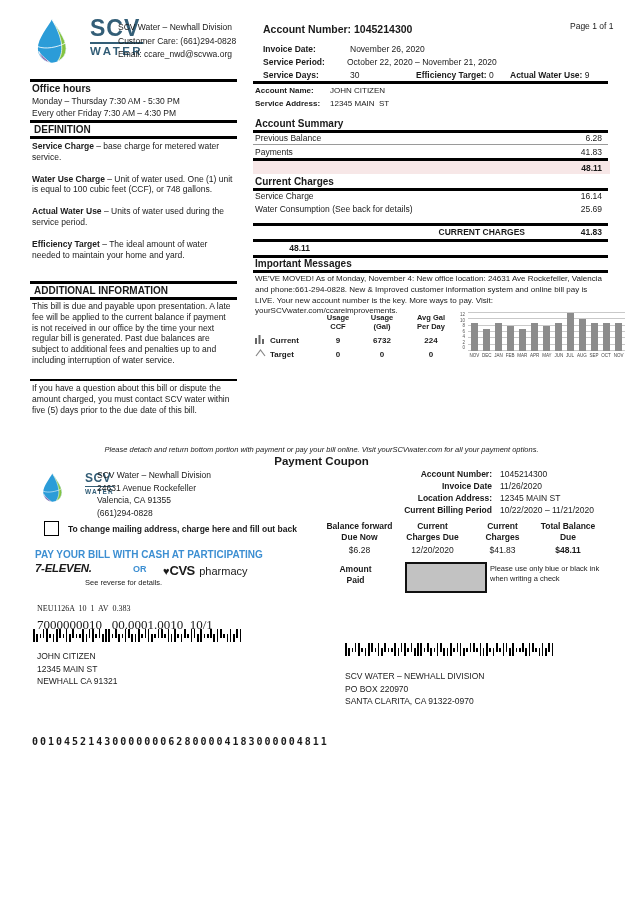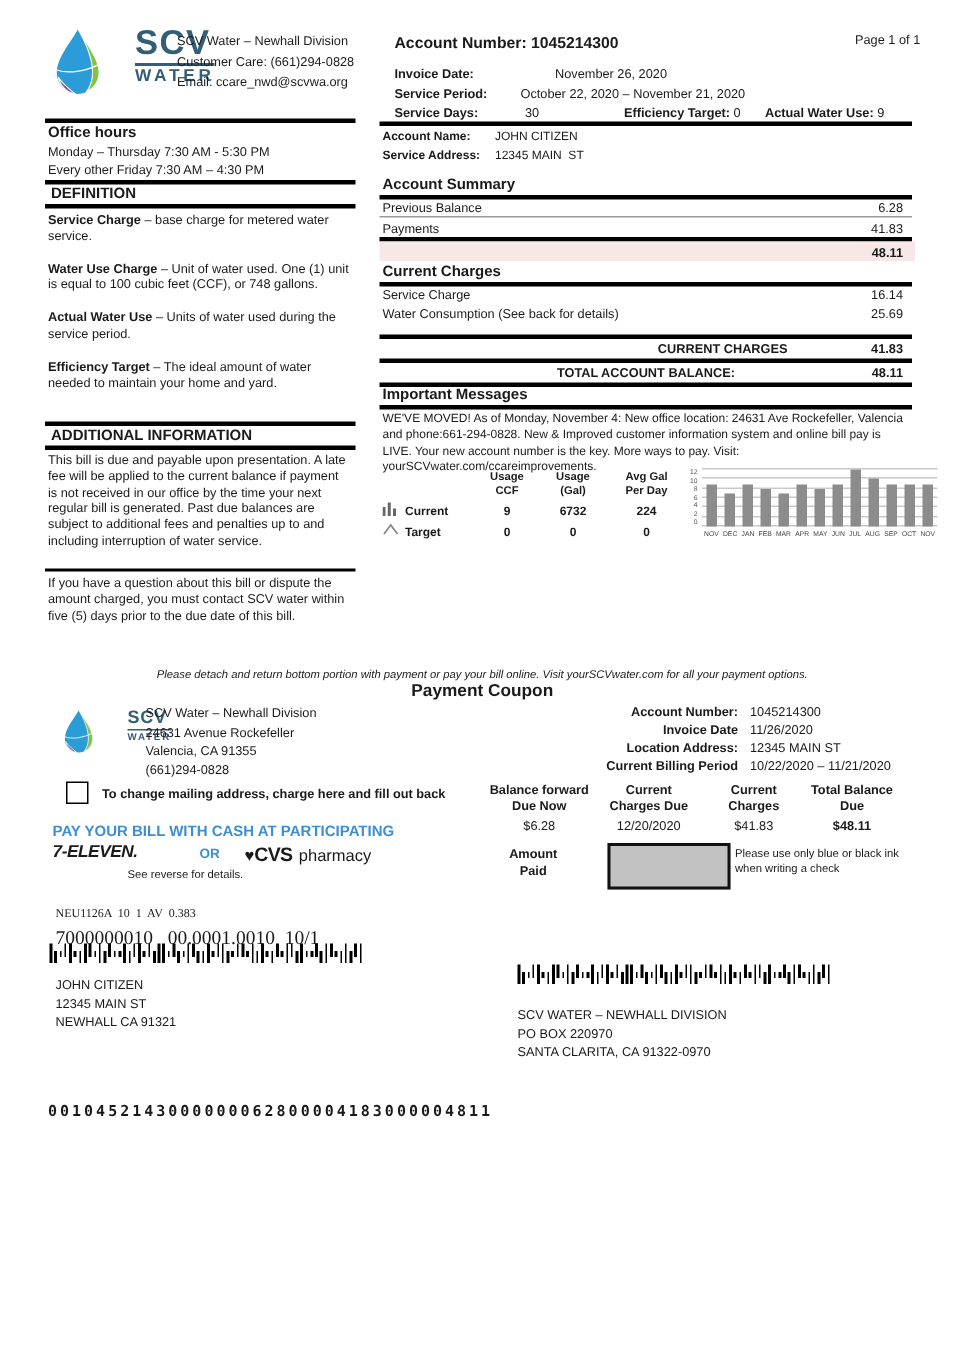--- a/index.html
+++ b/index.html
@@ -99,21 +99,21 @@
     <div>Email: ccare_nwd@scvwa.org</div>
   </div>
 
   <div class="abs fs85" style="left:570px;top:21px;">Page 1 of 1</div>
 
   <div class="abs b" style="left:263px;top:23px;font-size:10.5px;">
     <span>Account Number: </span><span>1045214300</span>
   </div>
 
   <div class="abs b fs85" style="left:263px;top:44px;">Invoice Date:</div>
-  <div class="abs fs85" style="left:370px;top:44px;">November 26, 2020</div>
+  <div class="abs fs85" style="left:350px;top:44px;">November 26, 2020</div>
 
   <div class="abs b fs85" style="left:263px;top:57px;">Service Period:</div>
   <div class="abs fs85" style="left:347px;top:57px;">October 22, 2020 – November 21, 2020</div>
 
   <div class="abs b fs85" style="left:263px;top:70px;">Service Days:</div>
   <div class="abs fs85" style="left:350px;top:70px;">30</div>
   <div class="abs fs85" style="left:416px;top:70px;">
     <span class="b">Efficiency Target:</span>
     <span>0</span>
   </div>
@@ -178,21 +178,20 @@
     <span class="lbl">Water Consumption (See back for details)</span>
     <span class="val">25.69</span>
   </div>
   <div class="rule-thick" style="left:253px;top:223px;width:355px;"></div>
   <div class="srow b" style="top:227px;">
     <span class="lbl" style="text-align:right;padding-right:22px;">CURRENT CHARGES</span>
     <span class="val">41.83</span>
   </div>
   <div class="rule-thick" style="left:253px;top:239px;width:355px;"></div>
   <div class="srow b" style="top:243px;">
-    <span class="lbl" style="text-align:right;padding-right:57px;">TOTAL ACCOUNT BALANCE:</span>
     <span class="val">48.11</span>
   </div>
   <div class="rule-thick" style="left:253px;top:255px;width:355px;"></div>
 
   <div class="abs h10" style="left:255px;top:258px;">Important Messages</div>
   <div class="rule-thick" style="left:253px;top:270px;width:355px;"></div>
   <div class="abs fs8" style="left:255px;top:274px;width:352px;line-height:10.8px;">WE'VE MOVED! As of Monday, November 4: New office location: 24631 Ave Rockefeller, Valencia and phone:661-294-0828. New &amp; Improved customer information system and online bill pay is LIVE. Your new account number is the key. More ways to pay. Visit: yourSCVwater.com/ccareimprovements.</div>
 
   <div class="usage-grid">
     <div></div>

